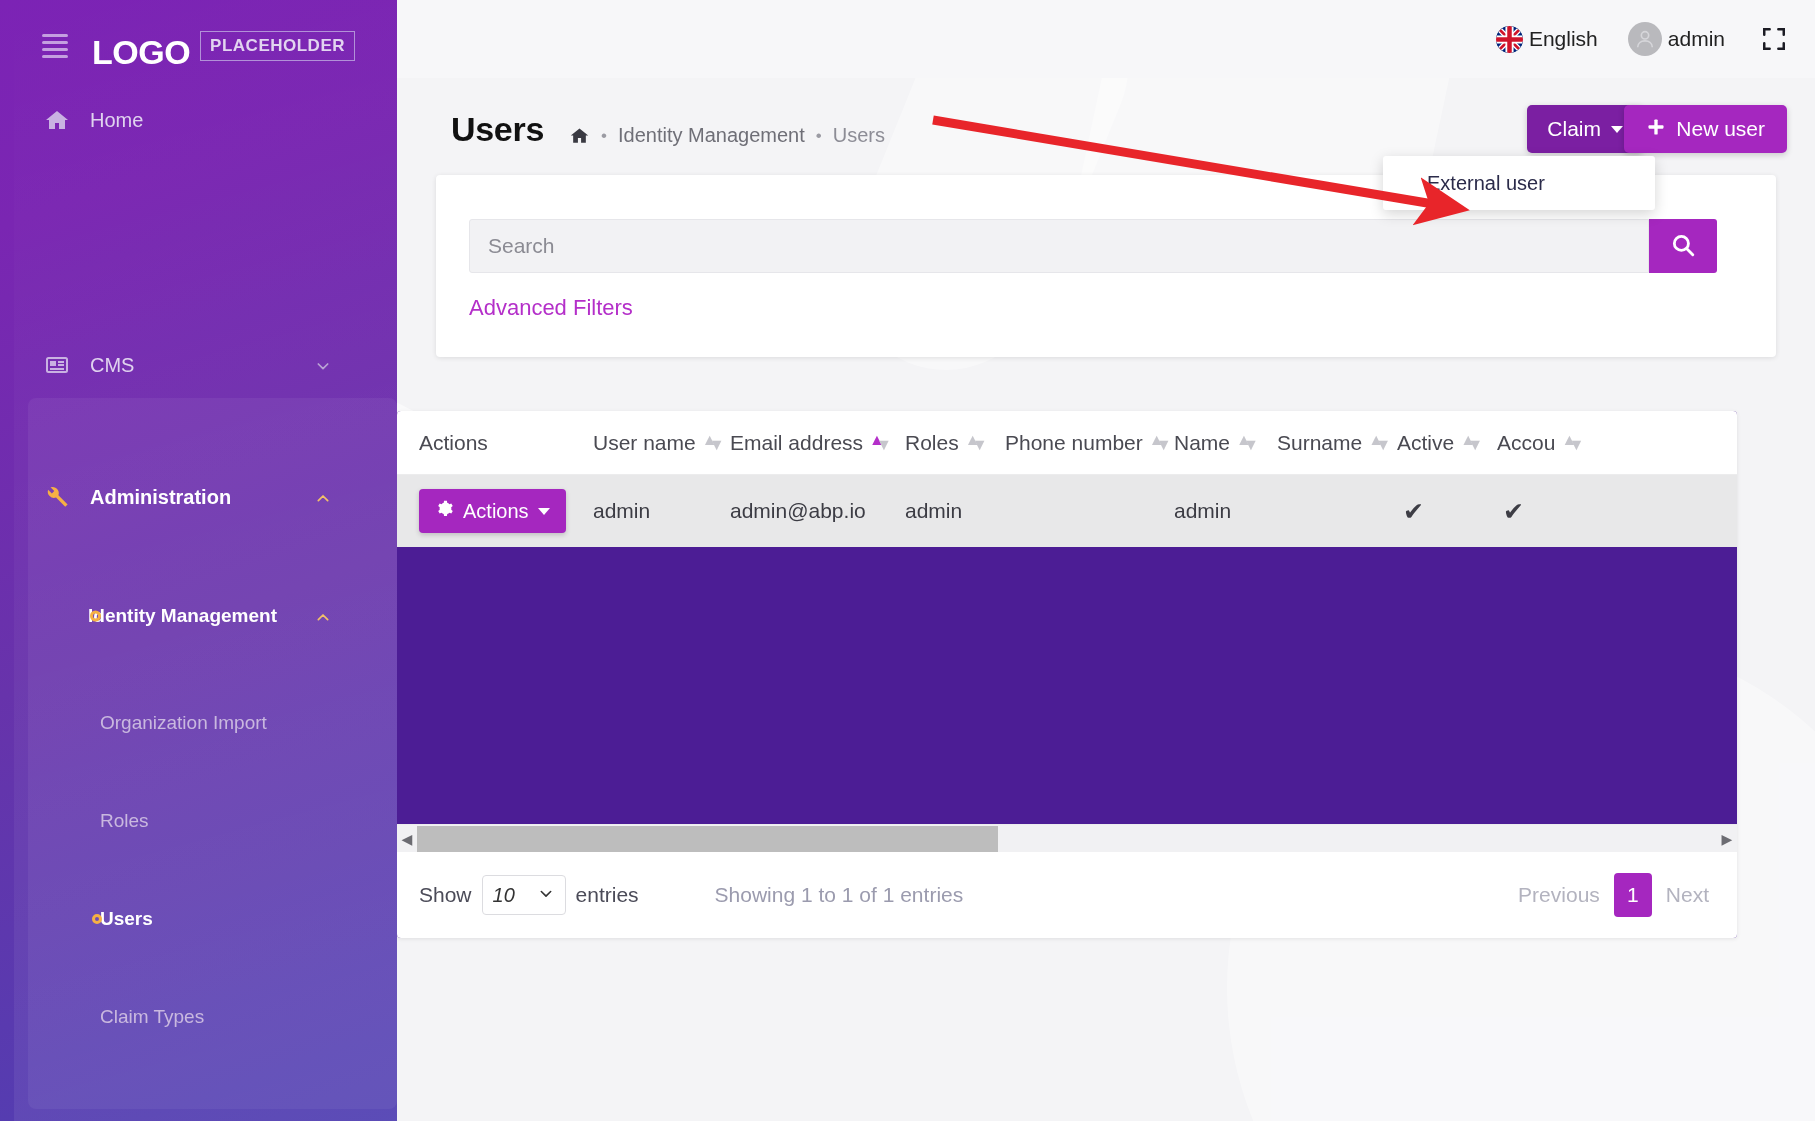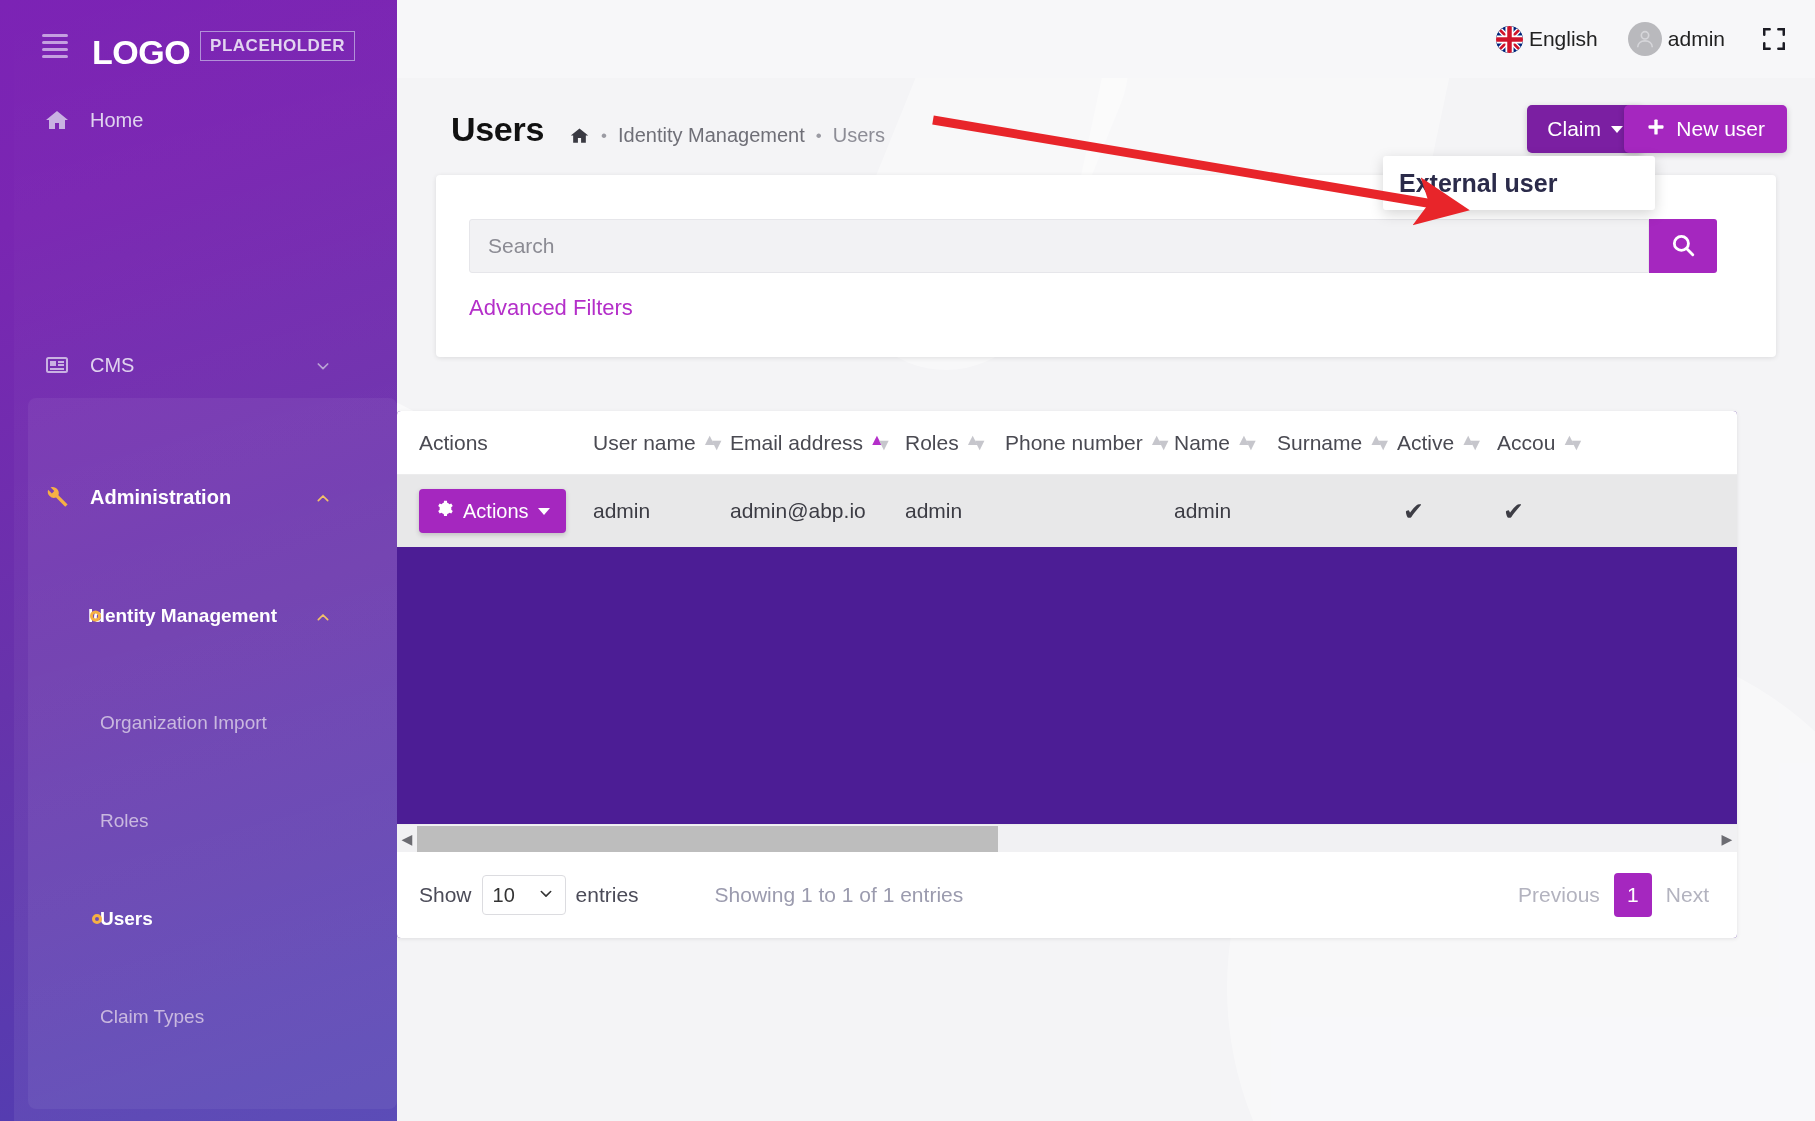--- a/index.html
+++ b/index.html
@@ -101,21 +101,21 @@
   #btn-newuser {
     position:absolute; right:28px; top:27px; height:48px; padding:0 22px;
     background:#a527bf; color:#fff; font-size:21px; border-radius:5px;
     display:flex; align-items:center; gap:10px; box-shadow:0 2px 6px rgba(0,0,0,.18);
   }
   #import-menu {
     position:absolute; right:160px; top:78px; width:272px; height:54px;
     background:#fff; border-radius:3px; box-shadow:0 4px 14px rgba(0,0,0,.17);
     display:flex; align-items:center; z-index:40;
   }
-  #import-menu .mi { font-size:25px; font-weight:700; color:#2b2b4a; padding-left:16px; cursor:pointer; }
+  #import-menu .mi { font-size:20px; font-weight:400; color:#2b2b4a; padding-left:44px; cursor:pointer; }
 
   
   #annot-arrow { position:absolute; left:0; top:0; width:1418px; height:300px; pointer-events:none; z-index:60; }
   .search-row { position:absolute; left:33px; top:44px; width:1248px; height:54px; display:flex; }
   #search-input {
     flex:1; border:1px solid #e6e6ea; background:#f2f2f4; font-size:21px;
     padding:0 18px; color:#1d4ed8; outline:none; border-radius:3px 0 0 3px;
     font-family:"Liberation Sans", sans-serif;
   }
   #search-input::placeholder { color:#8b8b93; }
@@ -163,21 +163,21 @@
 
   
   #tfooter {
     position:absolute; left:0; bottom:0; width:1340px; height:86px; background:#fff;
     display:flex; align-items:center;justify-content:space-between;
   }
   .show-lbl { margin-left:22px; font-size:21px; color:#4b4b58; }
   #entries-select {
     margin-left:10px; width:84px; height:40px; border:1px solid #dcdce0; border-radius:4px;
     font-size:20px; color:#333; padding-left:10px; background:#fff;
-    font-family:"Liberation Sans", sans-serif; -webkit-appearance:none; appearance:none;
+    font-family:"Liberation Sans", sans-serif; -webkit-appearance:none; appearance:none;font-style:italic;
   }
   .sel-wrap { position:relative; display:inline-block; }
   .sel-chev { position:absolute; right:12px; top:50%; transform:translateY(-50%); pointer-events:none; color:#444; font-size:14px; }
   .entries-lbl { margin-left:10px; font-size:21px; color:#4b4b58; }
   .showing { margin-left:76px; font-size:21px; color:#9b9bae; }
   .pager { margin-left:auto; display:flex; align-items:center; padding-right:28px; }
   .pg { font-size:21px; color:#b3b3bf; cursor:pointer; }
   .pg-num {
     width:38px; height:44px; background:#a527bf; color:#fff; border-radius:4px;
     display:flex; align-items:center; justify-content:center; font-size:21px;

